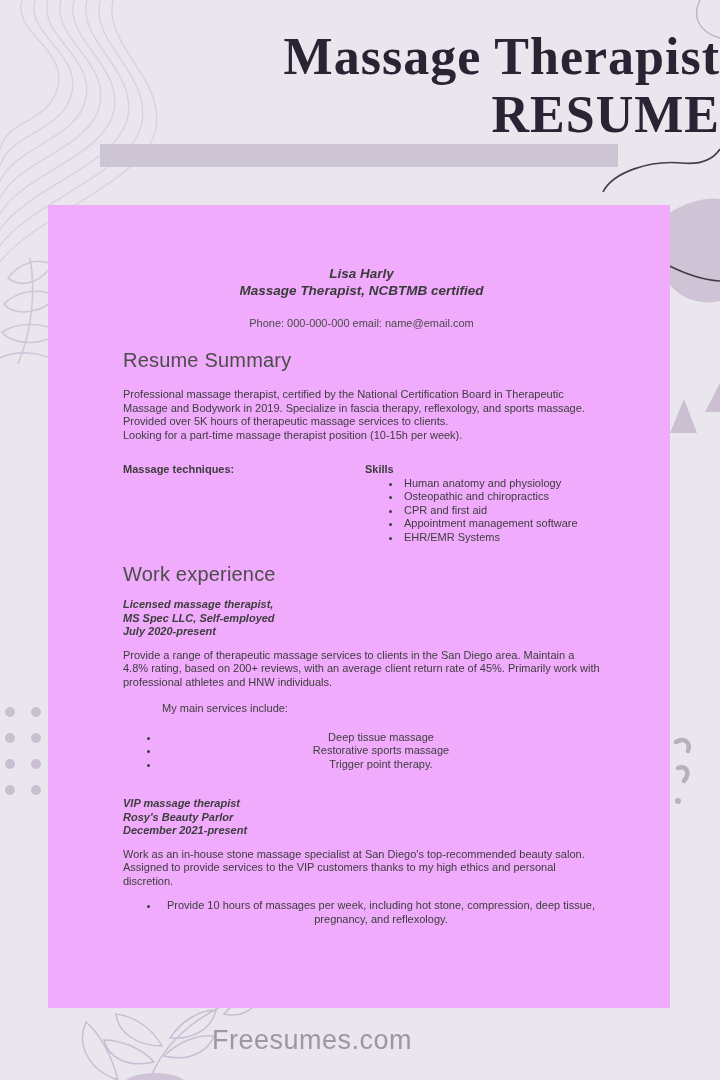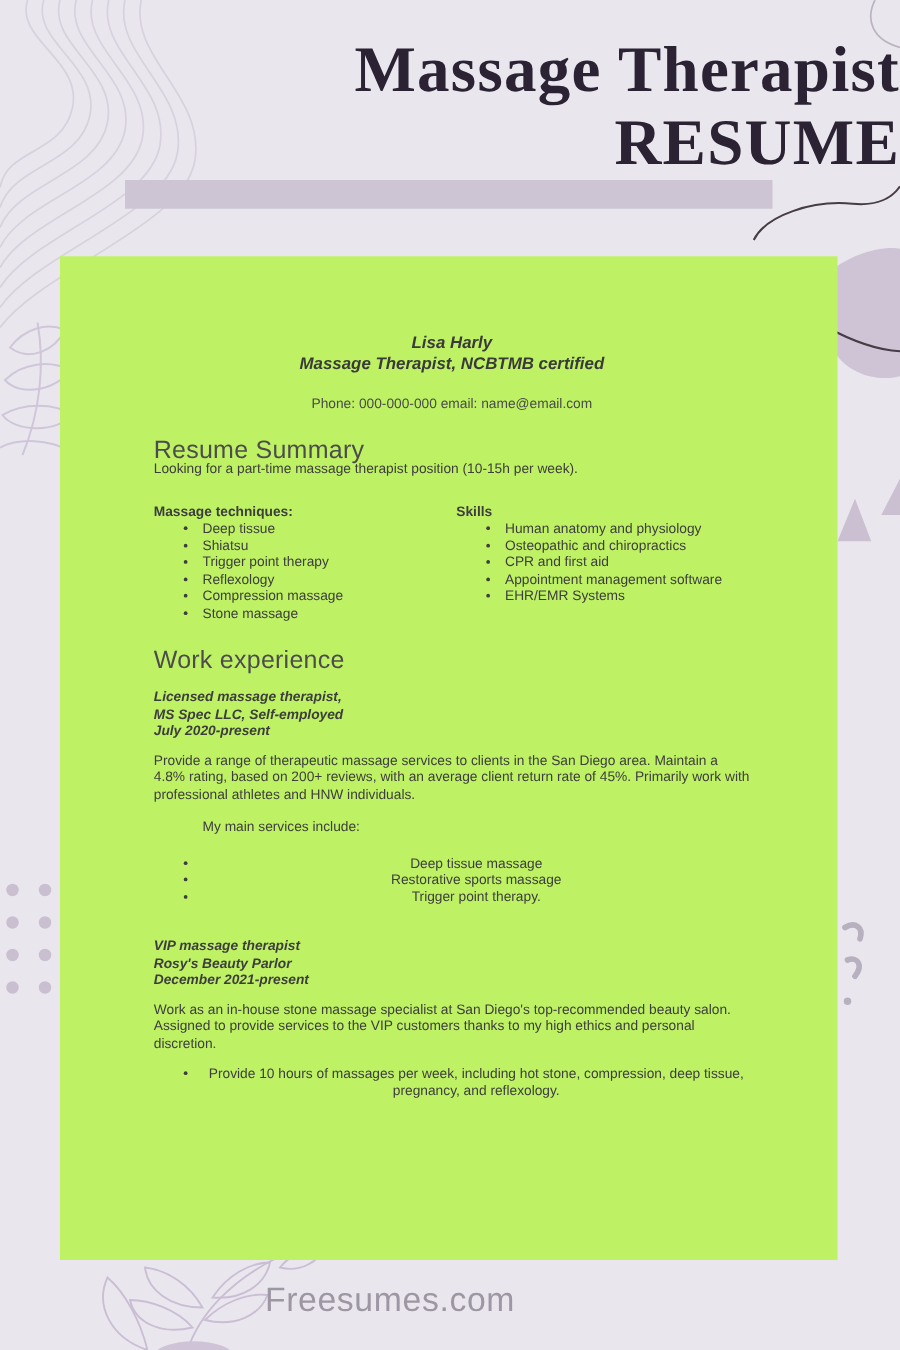--- a/index.html
+++ b/index.html
@@ -12,21 +12,21 @@
   .poster-title{
     position:absolute;left:0;top:28px;width:720px;text-align:right;z-index:2;
     font-family:"Liberation Serif","DejaVu Serif",serif;font-weight:700;
     font-size:52px;line-height:58px;color:#2b2334;letter-spacing:1px;
   }
   .title-bar{
     position:absolute;left:100px;top:144px;width:518px;height:23px;
     background:#cdc5d3;z-index:1;
   }
   .paper{
-    position:absolute;left:48px;top:205px;width:622px;height:803px;background:#bef264;
+    position:absolute;left:48px;top:205px;width:622px;height:803px;background:#f0abfc;
     z-index:3;box-sizing:border-box;padding:60px 70px 0 75px;
     color:#3d3d3d;font-size:11px;line-height:13.5px;
   }
   .res-name,.res-sub{
     text-align:center;font-weight:bold;font-style:italic;
     font-size:13.5px;line-height:17px;color:#3a3a3a;
   }
   .res-contact{text-align:center;margin-top:18px;color:#4a4a4a;line-height:13px;}
   .section-heading{
     font-size:20px;line-height:17px;color:#4c4c4c;margin-top:22px;letter-spacing:.2px;
@@ -128,33 +128,26 @@
   <div>Massage Therapist</div>
   <div>RESUME</div>
 </div>
 
 <div class="paper">
   <div class="res-name">Lisa Harly</div>
   <div class="res-sub">Massage Therapist, NCBTMB certified</div>
   <div class="res-contact">Phone: 000-000-000 email: name@email.com</div>
 
   <div class="section-heading">Resume Summary</div>
+  <p class="summary-p1">Professional massage therapist, certified by the National Certification Board in Therapeutic Massage and Bodywork in 2019. Specialize in fascia therapy, reflexology, and sports massage. Provided over 5K hours of therapeutic massage services to clients.</p>
   <p class="summary-p2">Looking for a part-time massage therapist position (10-15h per week).</p>
 
   <div class="cols">
     <div class="col-left">
       <div class="col-head">Massage techniques:</div>
-      <ul class="tight">
-        <li>Deep tissue</li>
-        <li>Shiatsu</li>
-        <li>Trigger point therapy</li>
-        <li>Reflexology</li>
-        <li>Compression massage</li>
-        <li>Stone massage</li>
-      </ul>
     </div>
     <div class="col-right">
       <div class="col-head">Skills</div>
       <ul class="tight">
         <li>Human anatomy and physiology</li>
         <li>Osteopathic and chiropractics</li>
         <li>CPR and first aid</li>
         <li>Appointment management software</li>
         <li>EHR/EMR Systems</li>
       </ul>

